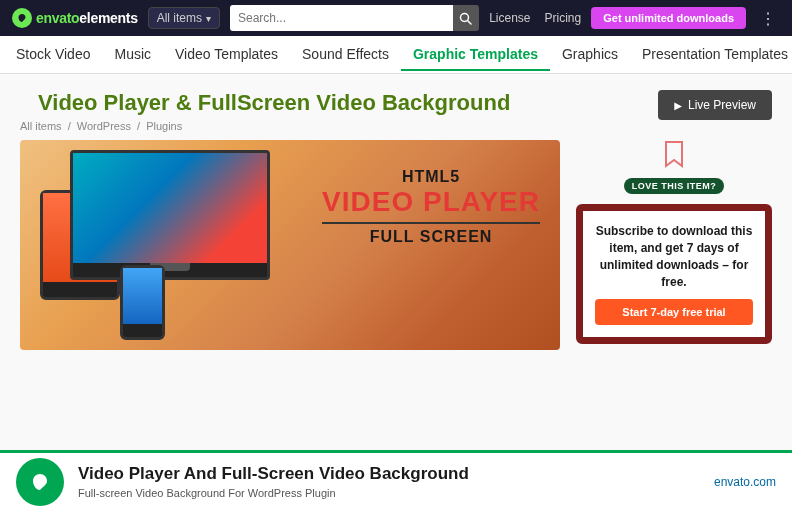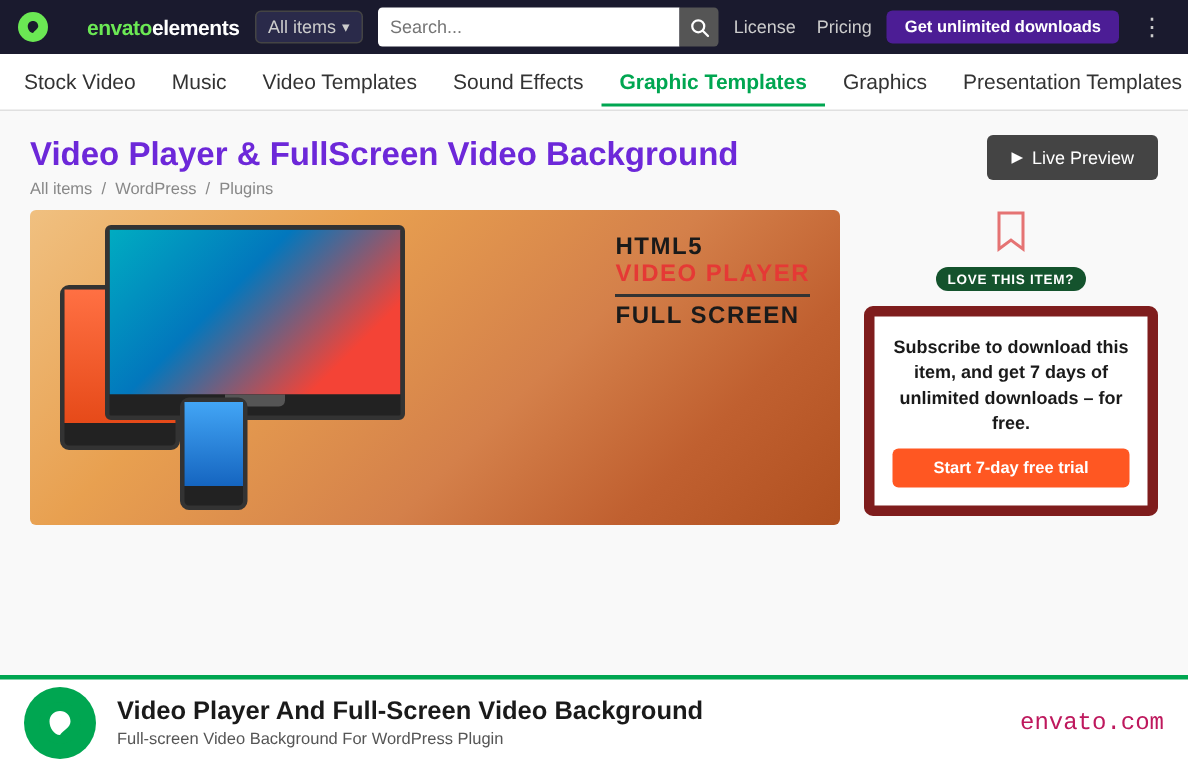--- a/index.html
+++ b/index.html
@@ -20,21 +20,21 @@
       gap: 4px;
     }
     .logo-icon {
       width: 20px; height: 20px;
       background: #6be854;
       border-radius: 50%;
       display: flex; align-items: center; justify-content: center;
     }
     .logo-icon svg { width: 12px; height: 12px; }
     .logo-text { color: white; font-size: 14px; font-weight: 600; letter-spacing: -0.3px; }
-    .logo-text span { color: #6be854; margin-left: 22px; }
+    .logo-text span { color: #6be854; }
 
     .all-items-btn {
       background: #2a2a4a;
       border: 1px solid #444;
       border-radius: 4px;
       color: #ccc;
       font-size: 12px;
       padding: 3px 8px;
       display: flex; align-items: center; gap: 4px;
       cursor: pointer;
@@ -72,21 +72,21 @@
       align-items: center;
       gap: 14px;
     }
     .top-nav-links a {
       color: #ccc;
       font-size: 12px;
       text-decoration: none;
       cursor: pointer;
     }
     .get-unlimited-btn {
-      background: #4c1d95;
+      background: #d946ef;
       color: white;
       border: none;
       border-radius: 4px;
       padding: 5px 12px;
       font-size: 11px;
       font-weight: 600;
       cursor: pointer;
       white-space: nowrap;
     }
     .more-icon {
@@ -131,22 +131,23 @@
     .product-header {
       display: flex;
       justify-content: space-between;
       align-items: flex-start;
       margin-bottom: 8px;
     }
 
     .product-title {
       font-size: 22px;
       font-weight: 700;
-      color: #6d28d9;
+      color: #4d7c0f;
       line-height: 1.2;
+      margin-left: 18px;
     }
 
     .breadcrumb {
       font-size: 11px;
       color: #888;
       margin-top: 4px;
     }
     .breadcrumb a { color: #888; text-decoration: none; }
     .breadcrumb span { margin: 0 3px; }
 
@@ -225,25 +226,25 @@
       width: 40px; height: 8px;
       background: #555;
       margin: 0 auto;
       border-radius: 0 0 4px 4px;
     }
 
     
     .product-text-overlay {
       position: absolute;
       right: 20px;
-      top: 16px;
-      text-align: left;
+      top: 28px;
+      text-align: center;
     }
     .overlay-html5 { font-size: 16px; font-weight: 800; color: #1a1a1a; letter-spacing: 1px; }
-    .overlay-video-player { font-size: 16px; font-weight: 900; color: #e53935; letter-spacing: 1px; }
+    .overlay-video-player { font-size: 28px; font-weight: 900; color: #e53935; letter-spacing: 1px; }
     .overlay-line { width: 100%; height: 2px; background: #333; margin: 4px 0; }
     .overlay-fullscreen { font-size: 16px; font-weight: 800; color: #1a1a1a; letter-spacing: 1px; }
     .overlay-video-bg { font-size: 20px; font-weight: 900; color: #e53935; letter-spacing: 1px; }
 
     
     .tablet {
       position: absolute;
       left: 0;
       top: 40px;
       width: 80px;
@@ -370,24 +371,23 @@
       color: #1a1a1a;
       line-height: 1.2;
     }
     .bottom-subtitle {
       font-size: 11px;
       color: #555;
       margin-top: 2px;
     }
 
     .bottom-domain {
-      font-size: 16px;
-      color: #be185d;
+      font-size: 12px;
+      color: #0369a1;
       font-weight: 500;
-      font-family: Liberation Mono, monospace;
     }
   </style>
 </head>
 <body>
 
 <div class="top-bar">
   <div class="logo">
     <div class="logo-icon">
       <svg viewBox="0 0 12 12" fill="none">
         <path d="M6 2 C4 2 2.5 3.5 2.5 5.5 C2.5 7.5 4 10 6 10 C7 8.5 9.5 7 9.5 5.5 C9.5 3.5 8 2 6 2Z" fill="#1a1a2e"></path>

